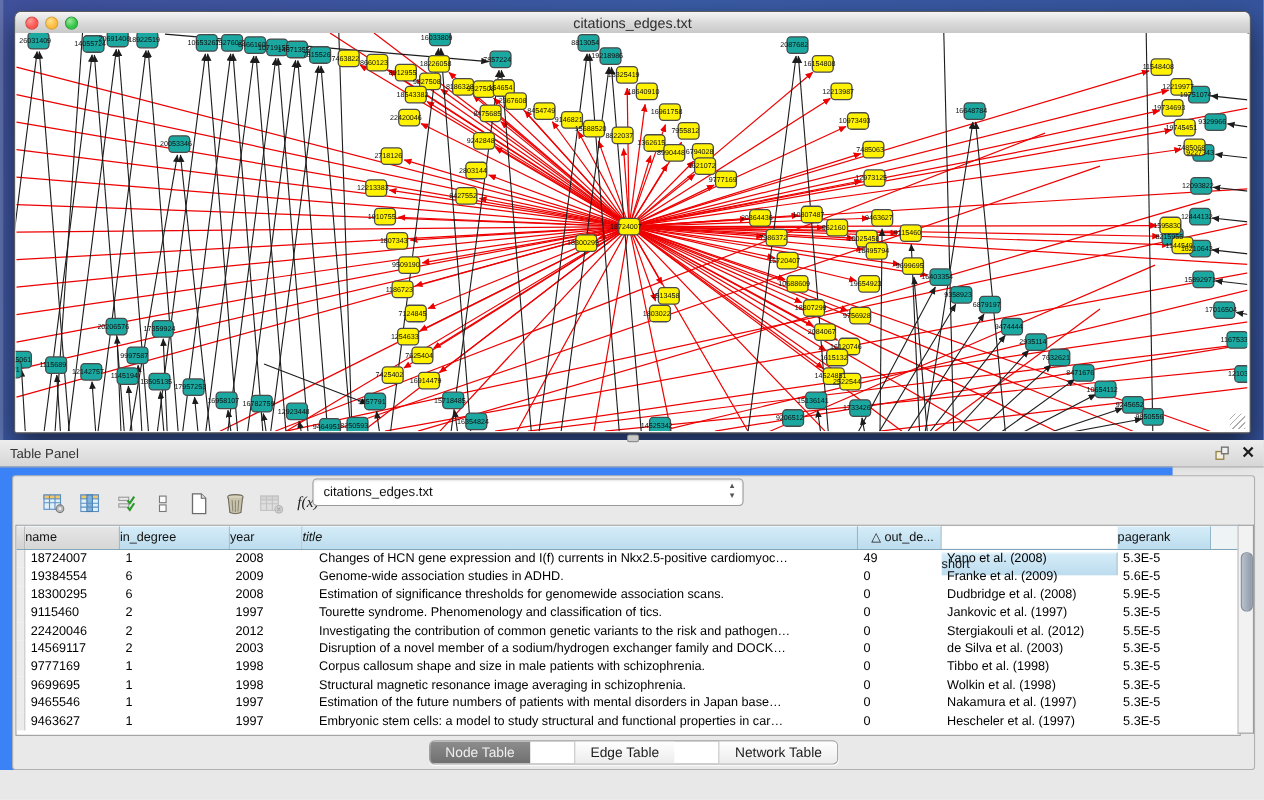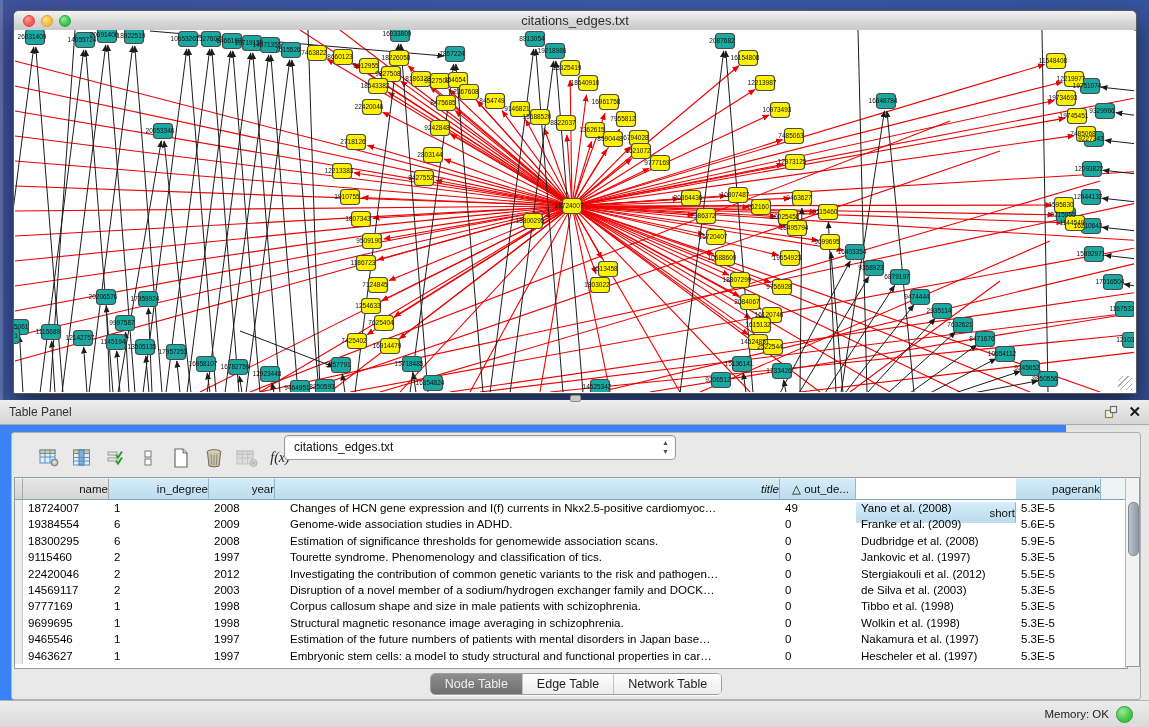--- a/index.html
+++ b/index.html
@@ -49,39 +49,39 @@
     border:1px solid #9a9a9a;border-radius:4px;box-shadow:inset 0 1px 2px rgba(0,0,0,.12);}
   #combo .val{position:absolute;left:9px;top:4px;font-size:12px;color:#111;}
   #combo .steppers{position:absolute;right:6px;top:2px;font-size:7px;color:#555;line-height:9px;text-align:center;}
 
   
   #tbl{position:absolute;left:2px;top:44px;width:1112px;height:190px;background:#fff;
     border:1px solid #9b9b9b;overflow:hidden;}
   #tbl-header{display:flex;height:21px;border-bottom:1px solid #7fa5ba;}
   .hcell{box-sizing:border-box;height:21px;background:linear-gradient(#d5ecf8,#bcdcee);
     border-right:1px solid #93b7c9;border-top:1px solid #e8f5fc;
-    font-size:11.5px;color:#111;text-align:right;line-height:20px;overflow:hidden;white-space:nowrap;}
+    font-size:11.5px;color:#111;text-align:left;line-height:20px;overflow:hidden;white-space:nowrap;}
   .hcell.gray{background:linear-gradient(#e6e6e6,#d6d6d6);border-right:1px solid #a9a9a9;}
   .hcell.gutter{background:linear-gradient(#e6e6e6,#d2d2d2);border-right:1px solid #a9a9a9;}
   .hcell.fill{flex:1;background:#eef3f6;border-right:none;}
   #tbl-body{position:relative;}
   .trow{display:flex;height:16.4px;}
   .tcell{box-sizing:border-box;font-size:11.5px;color:#000;line-height:16.4px;
     padding-left:5px;overflow:hidden;white-space:nowrap;}
   .tcell.gutter{background:#ececec;border-right:1px solid #c9c9c9;padding:0;}
   .tcell.title-col{padding-left:15px;}
   #vscroll{position:absolute;right:0px;top:44px;width:15px;height:190px;background:#f2f2f2;
     border:1px solid #9b9b9b;border-left:1px solid #bbb;box-sizing:border-box;}
   #vscroll .thumb{position:absolute;left:2px;top:24px;width:9px;height:52px;border-radius:5px;
     background:linear-gradient(90deg,#b9c2cc,#8f9aa8);border:1px solid #7e8896;}
 
   
   #tabs{position:absolute;left:0;right:0;top:240px;display:flex;justify-content:center;}
   #tab-group{display:flex;border:1px solid #a0a0a0;border-radius:5px;overflow:hidden;
-    background:#fff;box-shadow:0 1px 1px rgba(255,255,255,.8);}
+    background:#fff;box-shadow:0 1px 1px rgba(255,255,255,.8);gap:40px;}
   .tab{padding:2px 14px;font-size:12.5px;color:#1d1d1d;background:linear-gradient(#ffffff,#ececec);
     border-left:1px solid #c4c4c4;line-height:16px;}
   .tab:first-child{border-left:none;}
   .tab.sel{background:linear-gradient(#8d8d8d,#6f6f6f);color:#efefef;}
 
   
   #status-bar{position:absolute;left:0;top:700px;width:1149px;height:27px;
     background:linear-gradient(#ececec,#d9d9d9);border-top:1px solid #b2b2b2;}
   #memory-label{position:absolute;right:40px;top:7px;font-size:11.5px;color:#222;}
   #memory-btn{position:absolute;right:16px;top:5px;width:15px;height:15px;border-radius:50%;
@@ -800,18 +800,14 @@
       <div id="tabs">
         <div id="tab-group">
             <div class="tab sel">Node Table</div>
             <div class="tab">Edge Table</div>
             <div class="tab">Network Table</div>
           </div>
       </div>
     </div>
   </div>
 
-  <div id="status-bar">
-    <span id="memory-label">Memory: OK</span>
-    <span id="memory-btn"></span>
-  </div>
 
 </div>
 
 </body></html>

